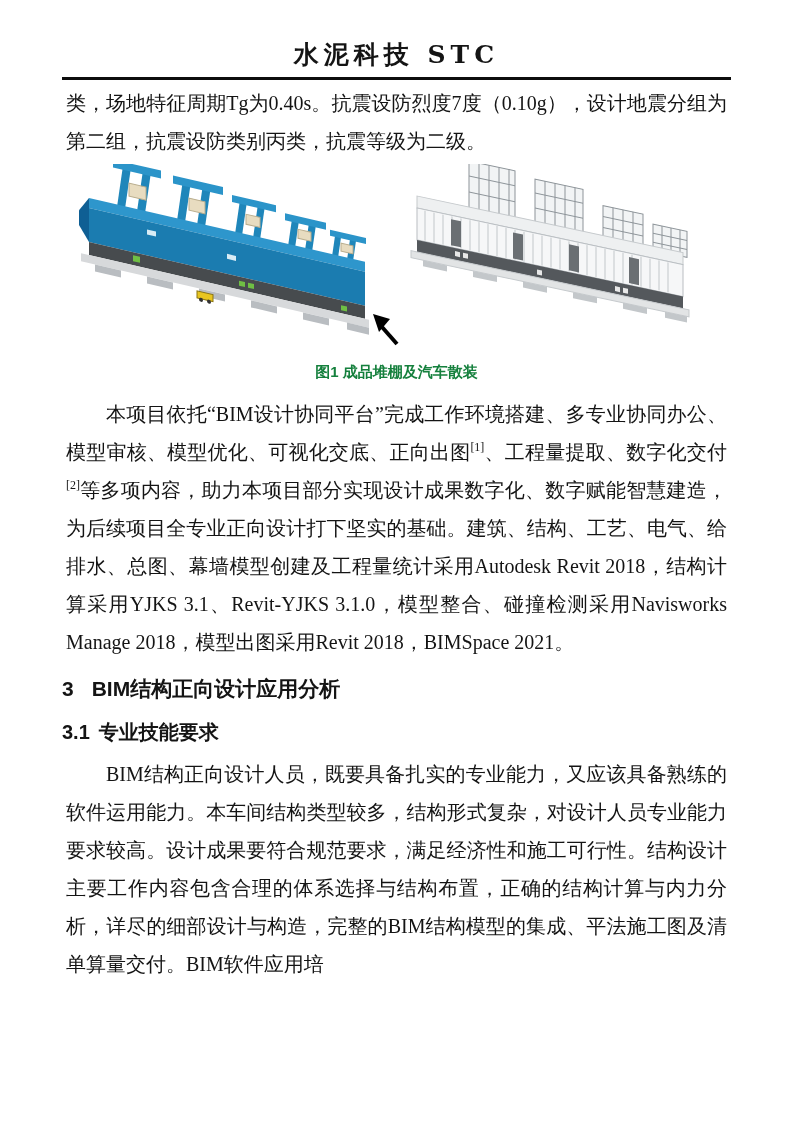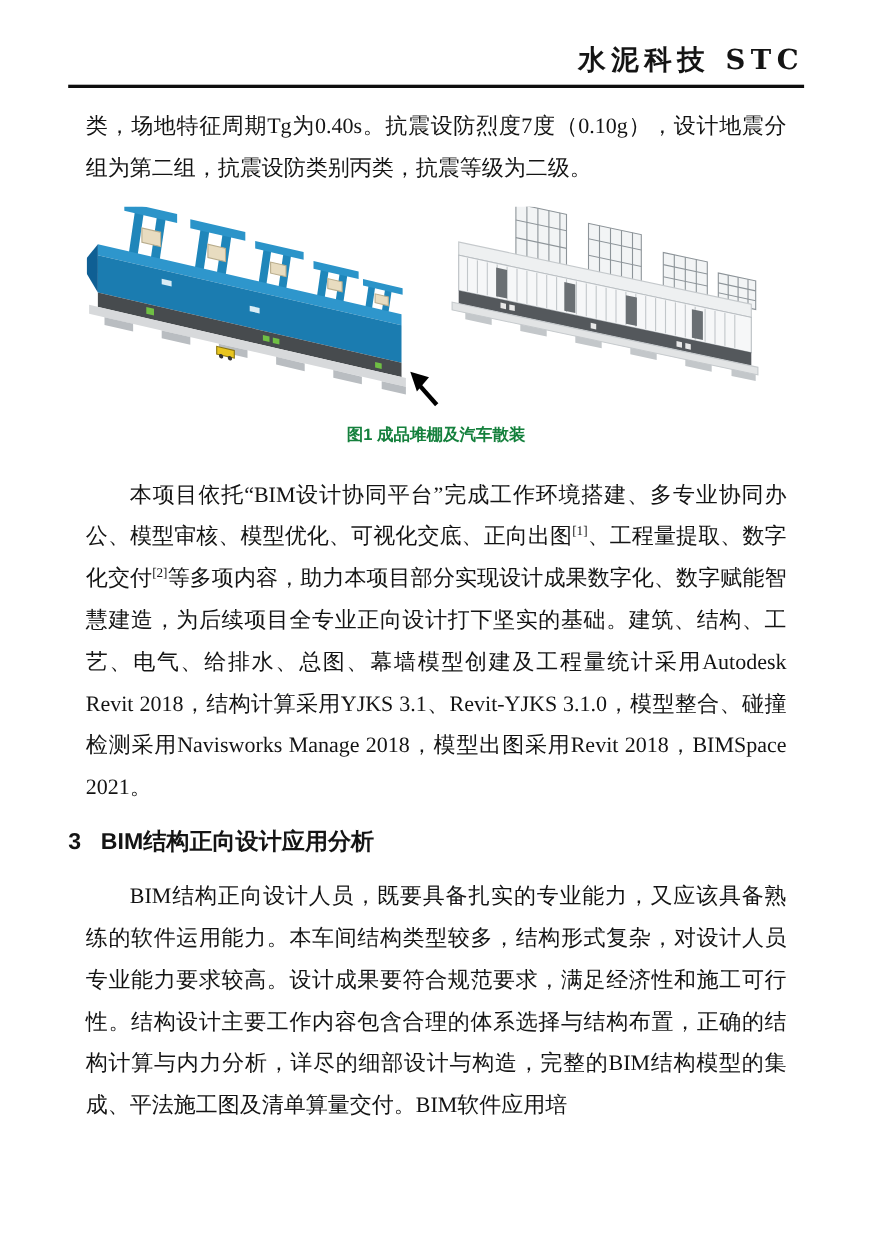--- a/index.html
+++ b/index.html
@@ -10,38 +10,38 @@
     margin:0 auto;
     background:#ffffff;
     color:#141414;
     padding:40px 62px 0 62px;
     display:flex; flex-direction:column;
     overflow:hidden;
     font-family:"Liberation Serif", serif;
   }
   
   .journal-title{
-    text-align:right;
+    text-align:center;
     font-family:"DejaVu Serif", serif;
     font-weight:bold;
     font-size:25px;
     letter-spacing:5px;
     line-height:1.2;
   }
   .header-rule{
     margin-top:7px;
     border-bottom:3px solid #0d0d0d;
   }
   
   .body-text{
     font-size:20px;
     line-height:38px;
     text-align:justify;
   }
-  p.para{ margin:16px; }
+  p.para{ margin:4px; }
   p.indent{ text-indent:2em;font-family:Liberation Serif, serif; }
   .first-para{ margin-top:6px; }
   sup.cite{
     font-size:12px;
     vertical-align:super;
     line-height:0;
   }
   
   figure{ margin:4px 0 2px 0; text-align:center; }
   figure svg{ display:block; margin:0 auto; }
@@ -245,18 +245,19 @@
         </g>
       </svg>
       <figcaption>图1 成品堆棚及汽车散装</figcaption>
     </figure>
 
     <p class="para indent"><span>本项目依托“BIM设计协同平台”完成工作环境搭建、多专业协同办公、模型审核、模型优化、可视化交底、正向出图</span><sup class="cite">[1]</sup><span>、工程量提取、数字化交付</span><sup class="cite">[2]</sup><span>等多项内容，助力本项目部分实现设计成果数字化、数字赋能智慧建造，为后续项目全专业正向设计打下坚实的基础。建筑、结构、工艺、电气、给排水、总图、幕墙模型创建及工程量统计采用Autodesk Revit 2018，结构计算采用YJKS 3.1、Revit-YJKS 3.1.0，模型整合、碰撞检测采用Navisworks Manage 2018，模型出图采用Revit 2018，BIMSpace 2021。</span></p>
 
     <h2 class="sec"><span class="sec-num">3</span><span>BIM结构正向设计应用分析</span></h2>
 
 
+    <h3 class="subsec"><span class="sec-num">3.1</span><span>专业技能要求</span></h3>
 
     <p class="para indent">BIM结构正向设计人员，既要具备扎实的专业能力，又应该具备熟练的软件运用能力。本车间结构类型较多，结构形式复杂，对设计人员专业能力要求较高。设计成果要符合规范要求，满足经济性和施工可行性。结构设计主要工作内容包含合理的体系选择与结构布置，正确的结构计算与内力分析，详尽的细部设计与构造，完整的BIM结构模型的集成、平法施工图及清单算量交付。BIM软件应用培</p>
 
   </main>
 
 </div>
 
 </body></html>

